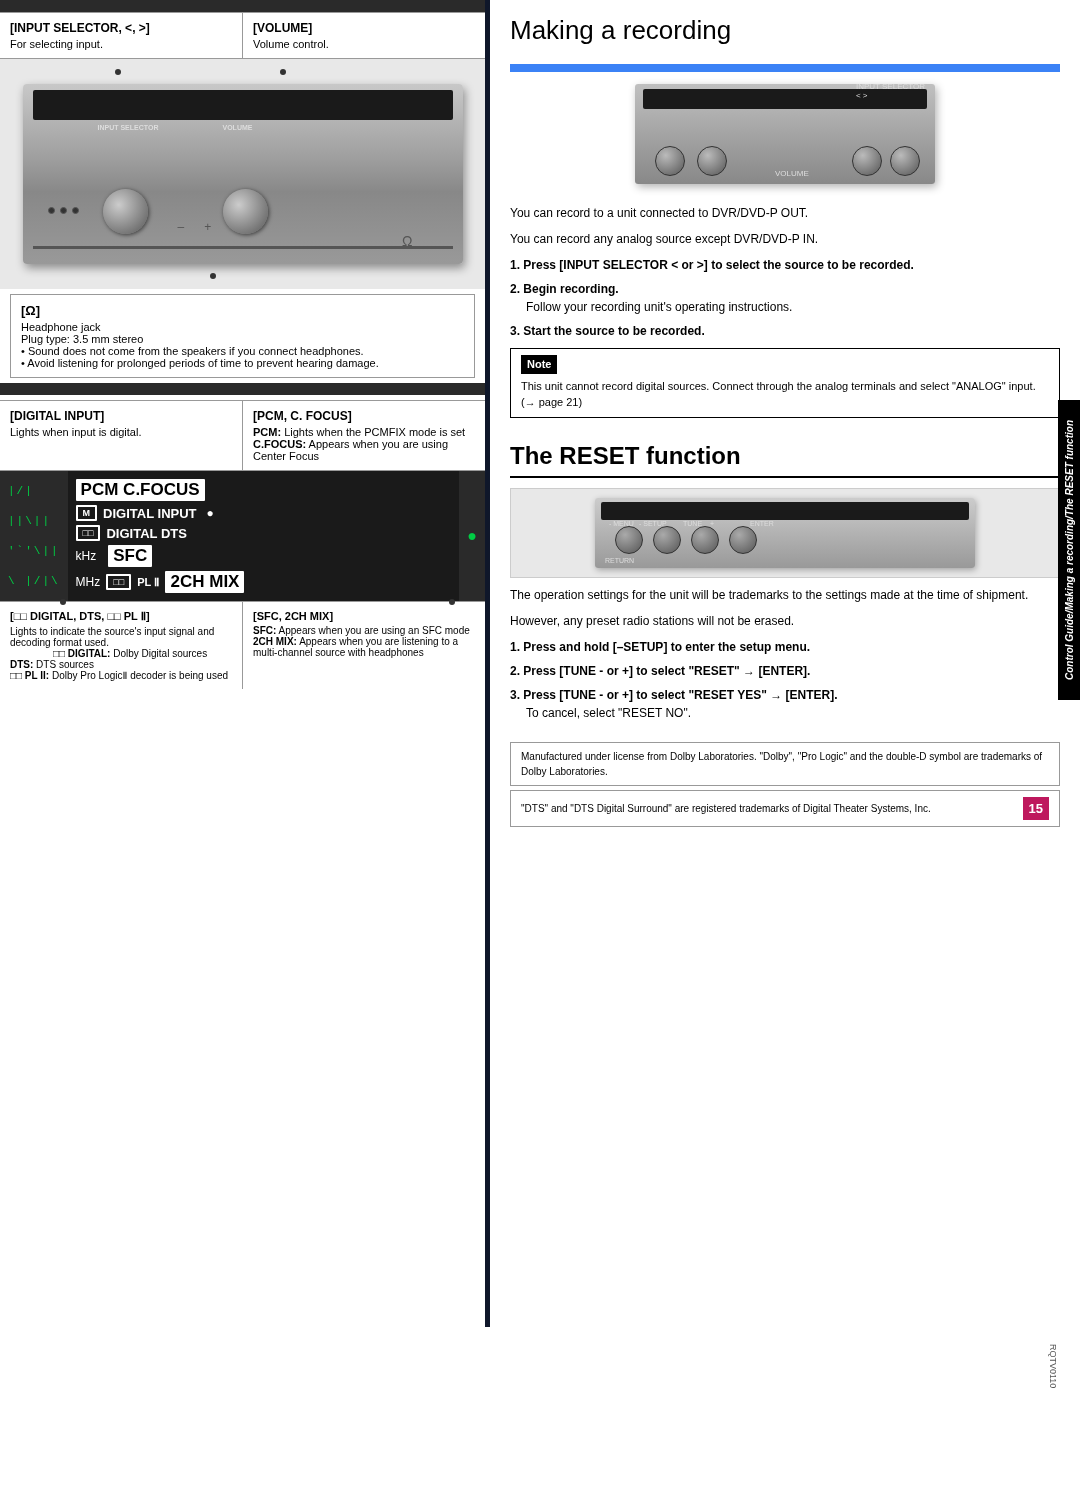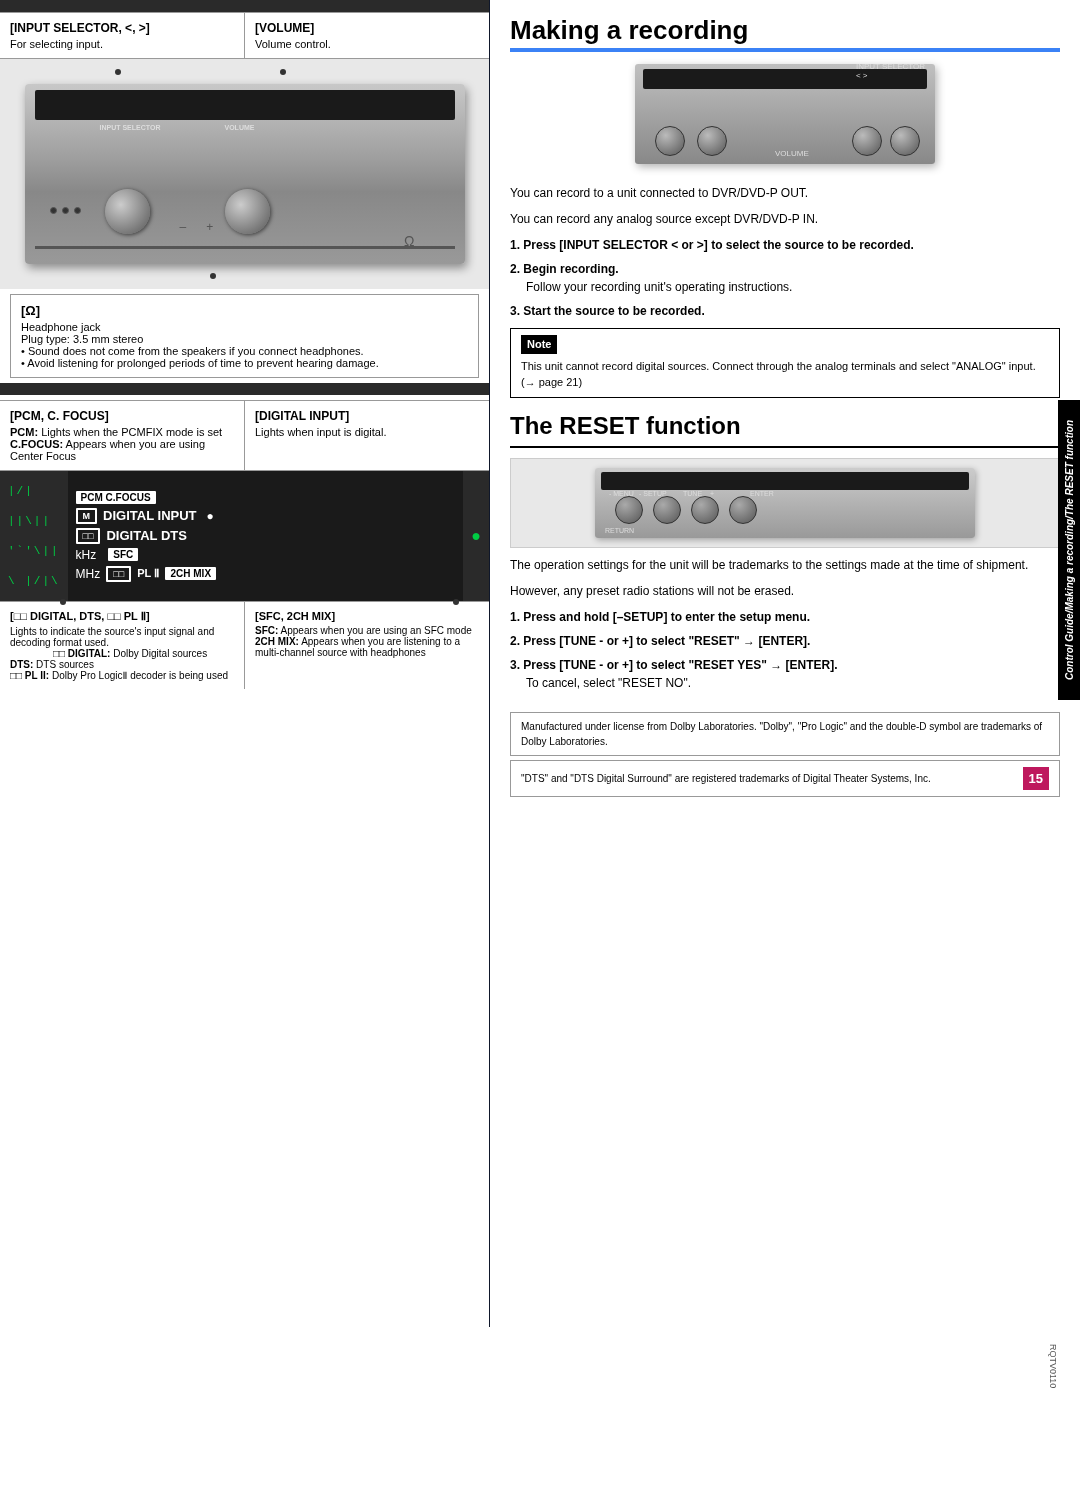--- a/index.html
+++ b/index.html
@@ -18,21 +18,21 @@
       display: flex;
       width: 1080px;
       height: 1488px;
     }
 
     
     .left-col {
       width: 490px;
       height: 1327px;
       position: relative;
-      border-right: 1px solid #0f172a;
+      border-right: 5px solid #0f172a;
       padding: 0;
     }
 
     
     .right-col {
       flex: 1;
       height: 1488px;
       padding: 0 0 0 0;
       position: relative;
     }
@@ -211,21 +211,21 @@
     }
     .pcm-line {
       display: flex;
       align-items: center;
       gap: 6px;
     }
     .pcm-tag {
       background: #fff;
       color: #000;
       font-weight: bold;
-      font-size: 10px;
+      font-size: 17px;
       padding: 1px 5px;
       border-radius: 1px;
       font-family: Arial, sans-serif;
     }
     .pcm-tag.outline {
       background: transparent;
       border: 2px solid #fff;
       color: #fff;
     }
     .pcm-tag.small { font-size: 9px; }
@@ -295,32 +295,32 @@
       writing-mode: vertical-rl;
       transform: rotate(180deg);
       white-space: nowrap;
       font-style: italic;
       font-weight: bold;
     }
 
     
     .section-title {
       font-size: 26px;
-      font-weight: bold;
-      border-bottom: 4px solid #3b82f6;
-      padding-bottom: 2px;
+      font-weight: normal;
+      border-bottom: 8px solid #3b82f6;
+      padding-bottom: 18px;
       margin-bottom: 12px;
     }
     .section-title-2 {
       font-size: 24px;
       font-weight: bold;
       border-bottom: 2px solid #000;
       padding-bottom: 6px;
       margin-bottom: 10px;
-      margin-top: 14px;
+      margin-top: 24px;
     }
 
     
     .device-img-right {
       width: 300px;
       height: 100px;
       background: linear-gradient(180deg, #c0c0c0, #888);
       border-radius: 3px;
       margin: 0 auto 10px auto;
       position: relative;
@@ -484,27 +484,27 @@
       <div style="font-size:11px;">Headphone jack</div>
       <div style="font-size:11px;">Plug type: 3.5 mm stereo</div>
       <div style="font-size:11px;">• Sound does not come from the speakers if you connect headphones.</div>
       <div style="font-size:11px;">• Avoid listening for prolonged periods of time to prevent hearing damage.</div>
     </div>
 
     <div class="dark-bar"></div>
 
     <div class="left-bottom-labels">
       <div class="box">
+        <div class="box-title">[DIGITAL INPUT]</div>
+        <div class="box-desc">Lights when input is digital.</div>
+      </div>
+      <div class="box">
         <div class="box-title">[PCM, C. FOCUS]</div>
         <div class="box-desc" style="font-size:11px;"><b>PCM:</b> Lights when the PCMFIX mode is set</div>
         <div class="box-desc" style="font-size:11px;"><b>C.FOCUS:</b> Appears when you are using Center Focus</div>
-      </div>
-      <div class="box">
-        <div class="box-title">[DIGITAL INPUT]</div>
-        <div class="box-desc">Lights when input is digital.</div>
       </div>
     </div>
 
     <div class="display-panel-area">
       <div class="pcm-display-row">
 
         <div class="pcm-display-left">
           <div style="color:#00cc44;font-family:'Courier New',monospace;font-size:11px;letter-spacing:2px;">|/|</div>
           <div style="color:#00cc44;font-family:'Courier New',monospace;font-size:11px;letter-spacing:2px;">||\||</div>
           <div style="color:#00cc44;font-family:'Courier New',monospace;font-size:11px;letter-spacing:2px;">'`'\||</div>

